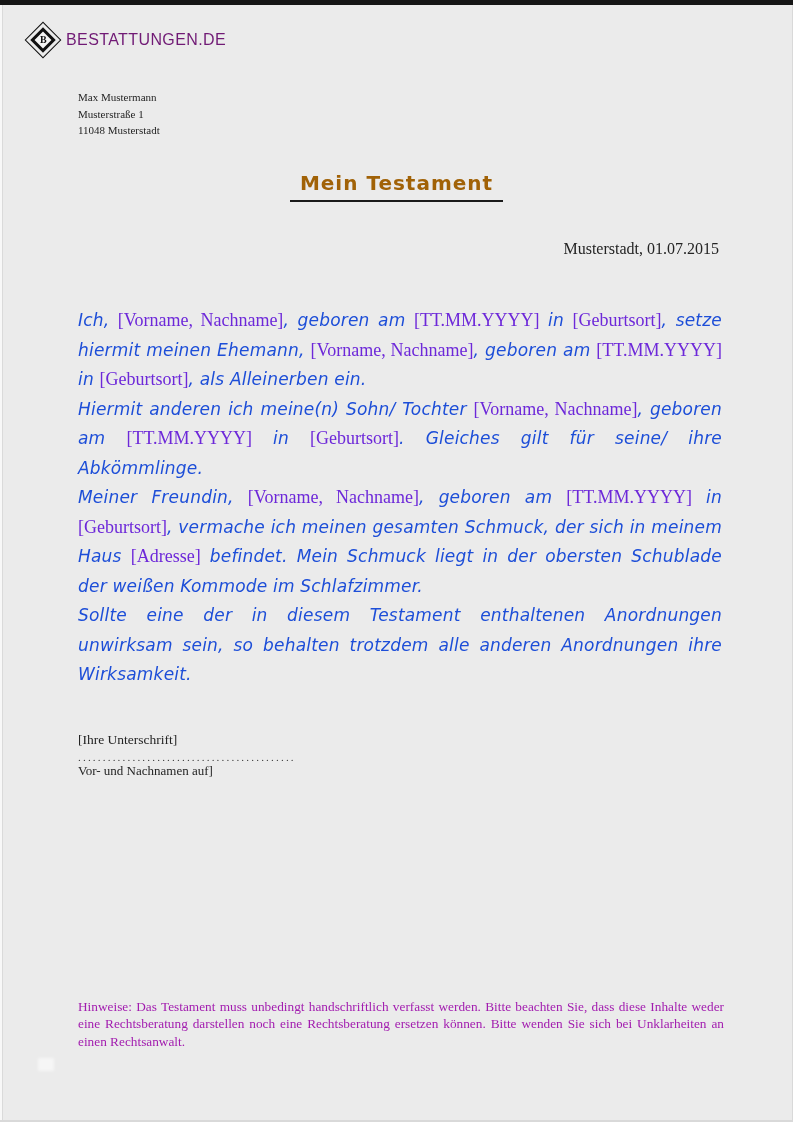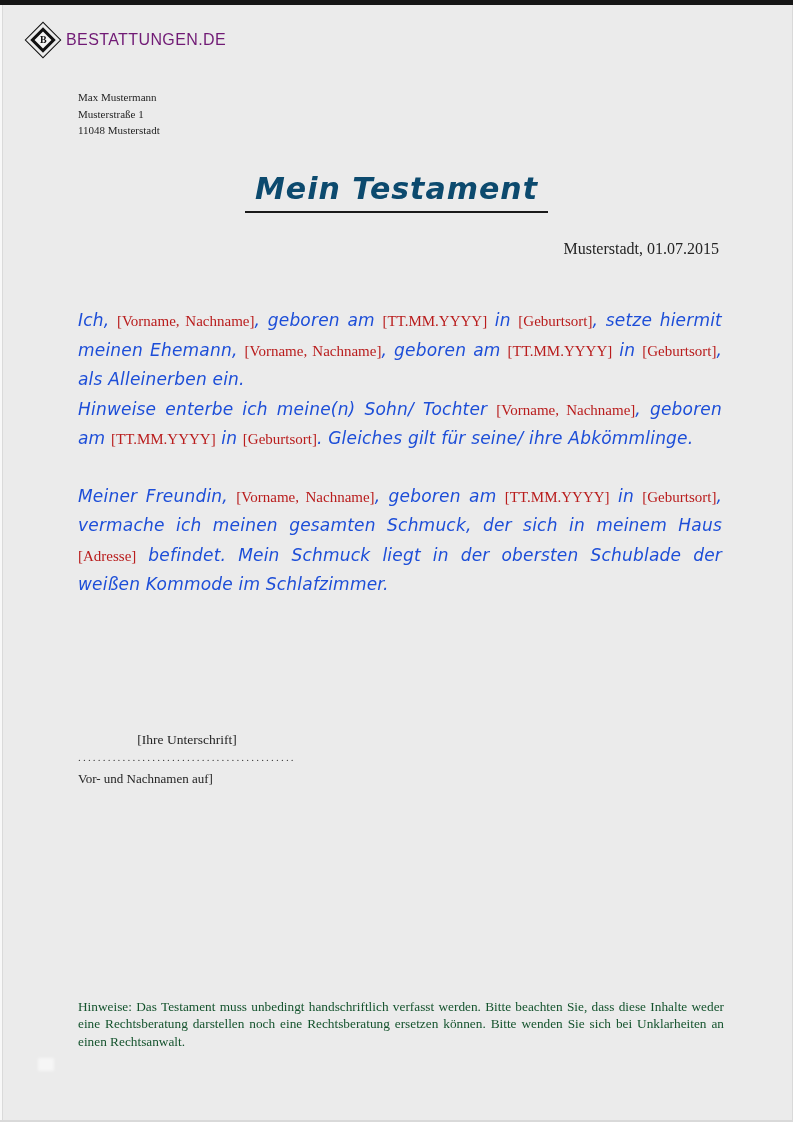--- a/index.html
+++ b/index.html
@@ -42,63 +42,63 @@
   }
 
   
   .sender { position: absolute; left: 78px; top: 89px; font-size: 11px; line-height: 16.5px; color: #242424; }
 
   
   .title-row { position: absolute; left: 0; top: 171px; width: 100%; text-align: center; }
   .doc-title {
     display: inline-block;
     font-family: "DejaVu Sans", cursive;
-    font-style: italic; font-weight: 600;
-    font-size: 30px; letter-spacing: 1px; color: #0c4a6e;
+    font-weight: 600;
+    font-size: 20px; letter-spacing: 1px; color: #a16207;
     border-bottom: 2.5px solid #1a1a1a;
     padding: 0 10px 5px 10px;
   }
 
   
   .dateline { position: absolute; right: 74px; top: 240px; font-size: 16px; color: #242424; }
 
   
   .body-text { position: absolute; left: 78px; top: 306px; width: 644px; }
   .para { text-align: justify; font-size: 17px; line-height: 28.5px; }
-  .para.gap { margin-top: 28px; }
+  .para.gap { }
   .hand {
     font-family: "DejaVu Sans", cursive;
     font-style: italic; color: #1d4ed8; letter-spacing: 0.2px;
   }
   .ph {
     font-family: "Liberation Serif", serif;
-    font-style: normal; font-size: 15px; color: #b91c1c;
+    font-style: normal; font-size: 18px; color: #6d28d9;
   }
 
   
   .signature { position: absolute; left: 78px; top: 732px; color: #242424; }
-  .sig-label { font-size: 13.5px; line-height: 16px; text-align: center; }
+  .sig-label { font-size: 13.5px; line-height: 16px; }
   .sig-dots {
     font-size: 11px; letter-spacing: 2.2px; color: #3a3a3a;
     width: 218px; white-space: nowrap; overflow: hidden;
     margin-top: 3px; line-height: 12px;
   }
-  .sig-instr { font-size: 13px; line-height: 15.5px; margin-top: 8px; }
+  .sig-instr { font-size: 13px; line-height: 15.5px; }
   .sig-instr.first { margin-top: 3px; }
 
   
   .scan-artifact {
     position: absolute; left: 38px; top: 1058px; width: 16px; height: 13px;
     background: rgba(255,255,255,0.55); filter: blur(1.5px);
   }
 
   
   .hint {
     position: absolute; left: 78px; top: 998px; width: 646px;
-    font-size: 13.3px; line-height: 17.3px; text-align: justify; color: #14532d;
+    font-size: 13.3px; line-height: 17.3px; text-align: justify; color: #a21caf;
   }
 </style>
 </head>
 <body>
 
 <div class="page">
 
   <div class="top-edge"></div>
   <div class="left-edge"></div>
   <div class="right-edge"></div>
@@ -120,22 +120,23 @@
   </div>
 
   <div class="title-row">
     <h1 class="doc-title">Mein Testament</h1>
   </div>
 
   <div class="dateline">Musterstadt, 01.07.2015</div>
 
   <main class="body-text" id="body-text">
       <p class="para"><span class="hand">Ich, </span><span class="ph">[Vorname, Nachname]</span><span class="hand">, geboren am </span><span class="ph">[TT.MM.YYYY]</span><span class="hand"> in </span><span class="ph">[Geburtsort]</span><span class="hand">, setze hiermit meinen Ehemann, </span><span class="ph">[Vorname, Nachname]</span><span class="hand">, geboren am </span><span class="ph">[TT.MM.YYYY]</span><span class="hand"> in </span><span class="ph">[Geburtsort]</span><span class="hand">, als Alleinerben ein.</span></p>
-      <p class="para"><span class="hand">Hinweise enterbe ich meine(n) Sohn/ Tochter </span><span class="ph">[Vorname, Nachname]</span><span class="hand">, geboren am </span><span class="ph">[TT.MM.YYYY]</span><span class="hand"> in </span><span class="ph">[Geburtsort]</span><span class="hand">. Gleiches gilt für seine/ ihre Abkömmlinge.</span></p>
+      <p class="para"><span class="hand">Hiermit anderen ich meine(n) Sohn/ Tochter </span><span class="ph">[Vorname, Nachname]</span><span class="hand">, geboren am </span><span class="ph">[TT.MM.YYYY]</span><span class="hand"> in </span><span class="ph">[Geburtsort]</span><span class="hand">. Gleiches gilt für seine/ ihre Abkömmlinge.</span></p>
       <p class="para gap"><span class="hand">Meiner Freundin, </span><span class="ph">[Vorname, Nachname]</span><span class="hand">, geboren am </span><span class="ph">[TT.MM.YYYY]</span><span class="hand"> in </span><span class="ph">[Geburtsort]</span><span class="hand">, vermache ich meinen gesamten Schmuck, der sich in meinem Haus </span><span class="ph">[Adresse]</span><span class="hand"> befindet. Mein Schmuck liegt in der obersten Schublade der weißen Kommode im Schlafzimmer.</span></p>
+      <p class="para gap"><span class="hand">Sollte eine der in diesem Testament enthaltenen Anordnungen unwirksam sein, so behalten trotzdem alle anderen Anordnungen ihre Wirksamkeit.</span></p>
     </main>
 
   <div class="signature">
     <div class="sig-label">[Ihre Unterschrift]</div>
     <div class="sig-dots">....................................................</div>
     <div class="sig-instr">Vor- und Nachnamen auf]</div>
   </div>
 
   <div class="scan-artifact"></div>
 

